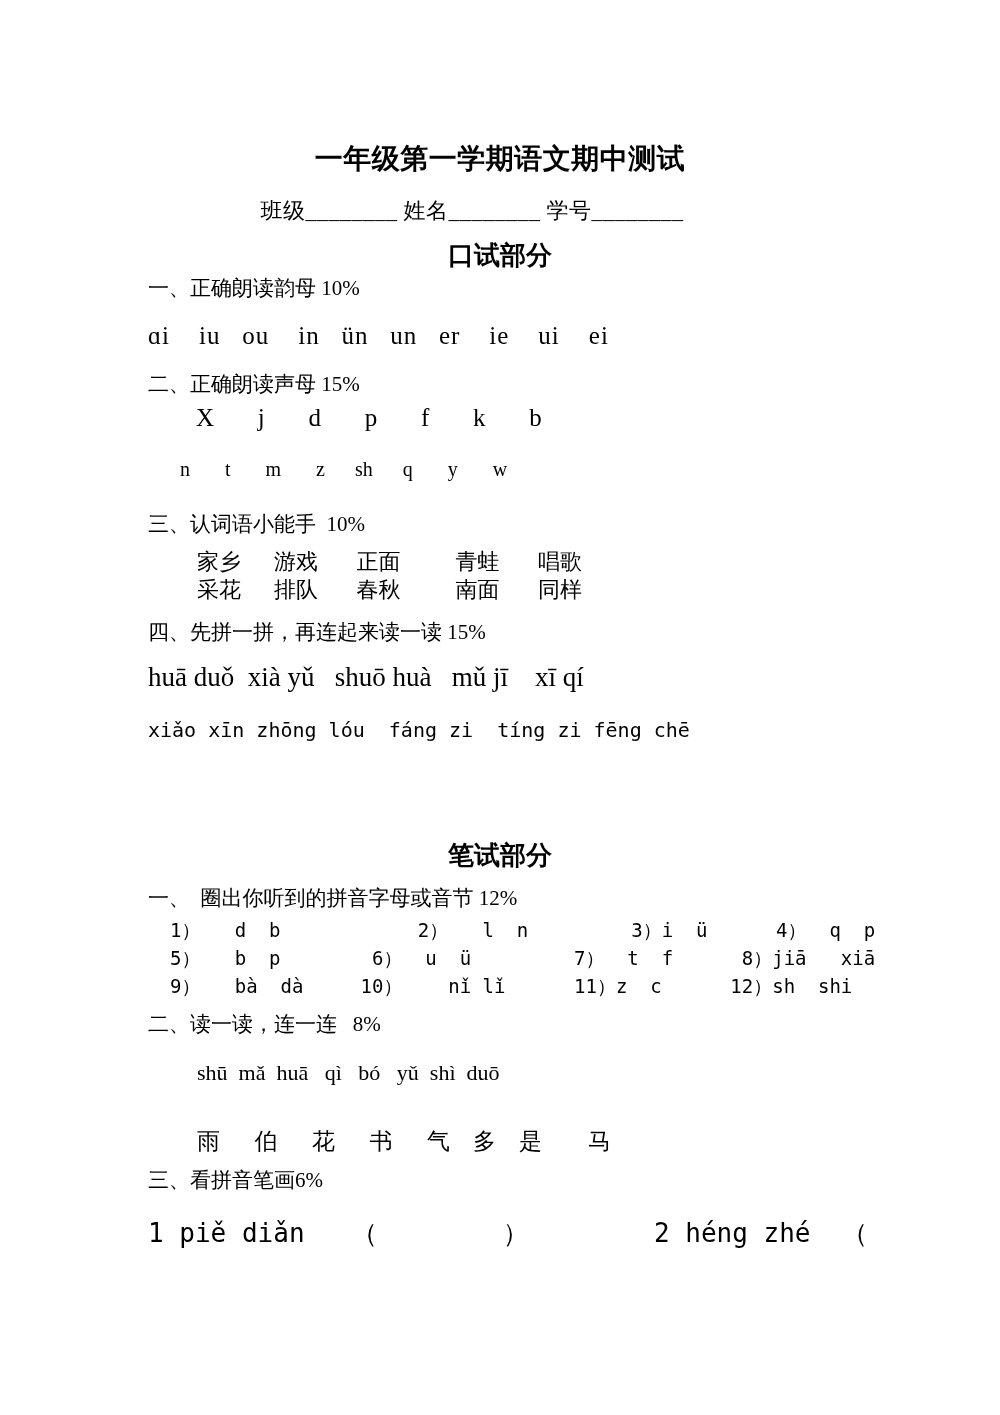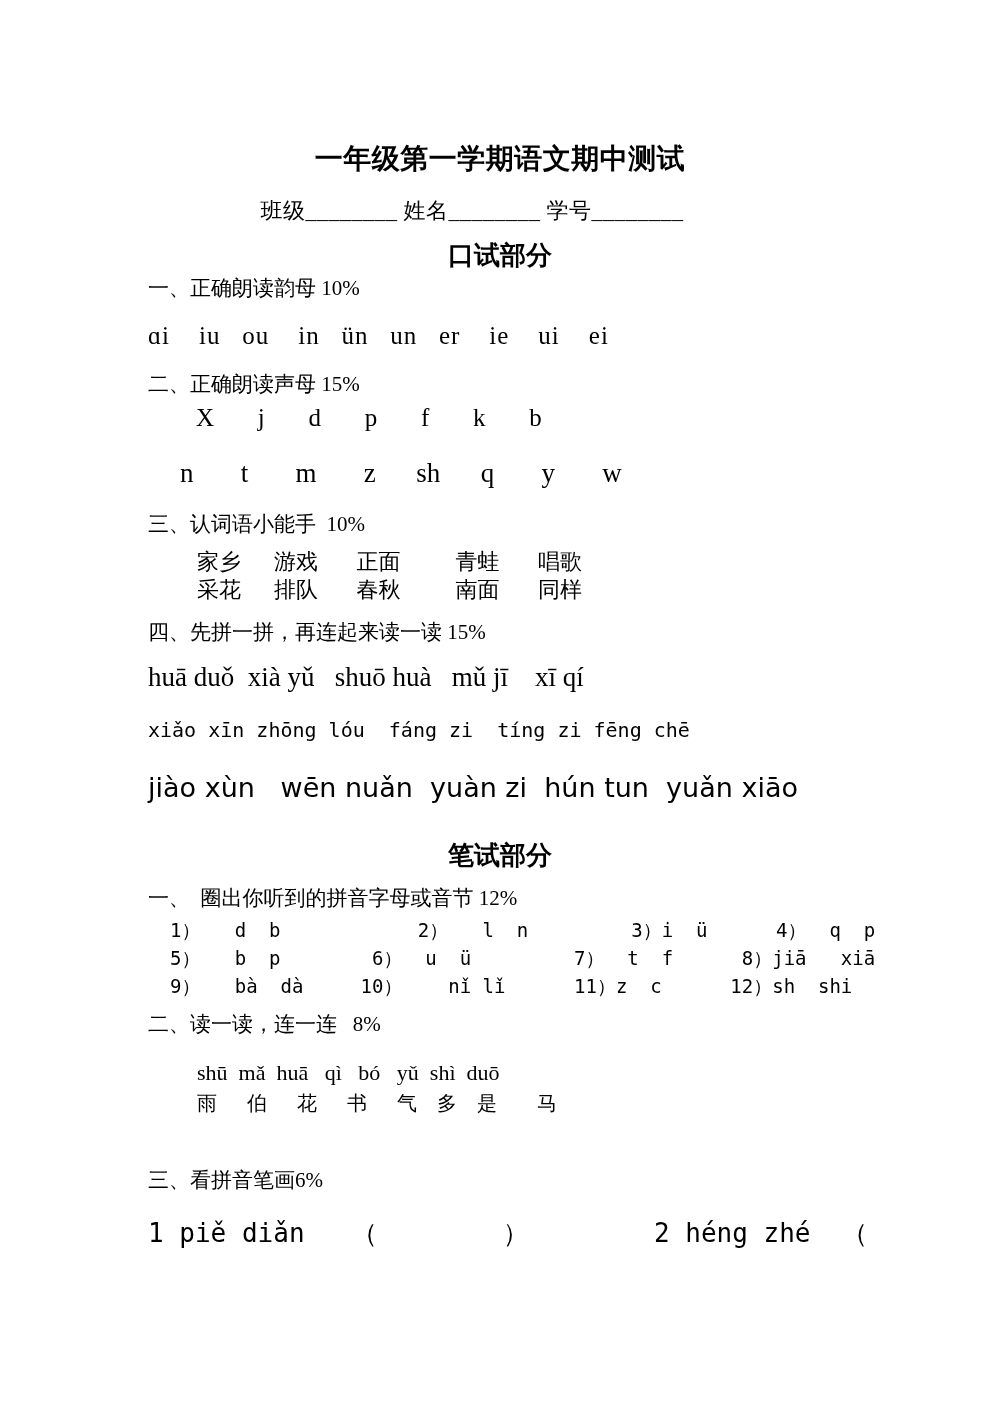--- a/index.html
+++ b/index.html
@@ -76,21 +76,21 @@
     left: 148px; top: 322px;
     font-size: 25px;
     letter-spacing: 1px;
   }
   #consonant-row-1 {
     left: 196px; top: 404px;
     font-size: 25px;
   }
   #consonant-row-2 {
     left: 180px; top: 458px;
-    font-size: 27px;
+    font-size: 20px;
   }
   .word-row {
     position: absolute;
     left: 197px;
     font-size: 22px;
     white-space: pre;
   }
   #word-row-1 { top: 547px; }
   #word-row-2 { top: 575px; }
 
@@ -117,22 +117,22 @@
   }
   #choice-row-1 { top: 918px; }
   #choice-row-2 { top: 946px; }
   #choice-row-3 { top: 974px; }
 
   #match-pinyin-row {
     left: 197px; top: 1060px;
     font-size: 22px;
   }
   #match-char-row {
-    left: 197px; top: 1090px;
-    font-size: 20px;
+    left: 197px; top: 1126px;
+    font-size: 23px;
   }
 
   #stroke-row {
     left: 148px; top: 1216px;
     font-size: 26px;
   }
 
   
   #q1-oral { top: 274px; }
   #q2-oral { top: 370px; }
@@ -168,21 +168,20 @@
   <div class="word-row" id="word-row-1">家乡      游戏       正面          青蛙       唱歌</div>
 
   <div class="word-row" id="word-row-2">采花      排队       春秋          南面       同样</div>
 
   <div class="q" id="q4-oral">四、先拼一拼，再连起来读一读 15%</div>
 
   <div class="row serif" id="pinyin-row-1">huā duǒ  xià yǔ   shuō huà   mǔ jī    xī qí</div>
 
   <div class="row mono" id="pinyin-row-2">xiǎo xīn zhōng lóu  fáng zi  tíng zi fēng chē</div>
 
-  <div class="row sans" id="pinyin-row-3">jiào xùn   wēn nuǎn  yuàn zi  hún tun  yuǎn xiāo</div>
 
   <div class="part-head" id="written-head">笔试部分</div>
 
   <div class="q" id="q1-written">一、  圈出你听到的拼音字母或音节 12%</div>
 
   <div class="choice-row mono" id="choice-row-1">1）   d  b            2）   l  n         3）i  ü      4）  q  p</div>
 
   <div class="choice-row mono" id="choice-row-2">5）   b  p        6）  u  ü         7）  t  f      8）jiā   xiā</div>
 
   <div class="choice-row mono" id="choice-row-3">9）   bà  dà     10）    nǐ lǐ      11）z  c      12）sh  shi</div>

